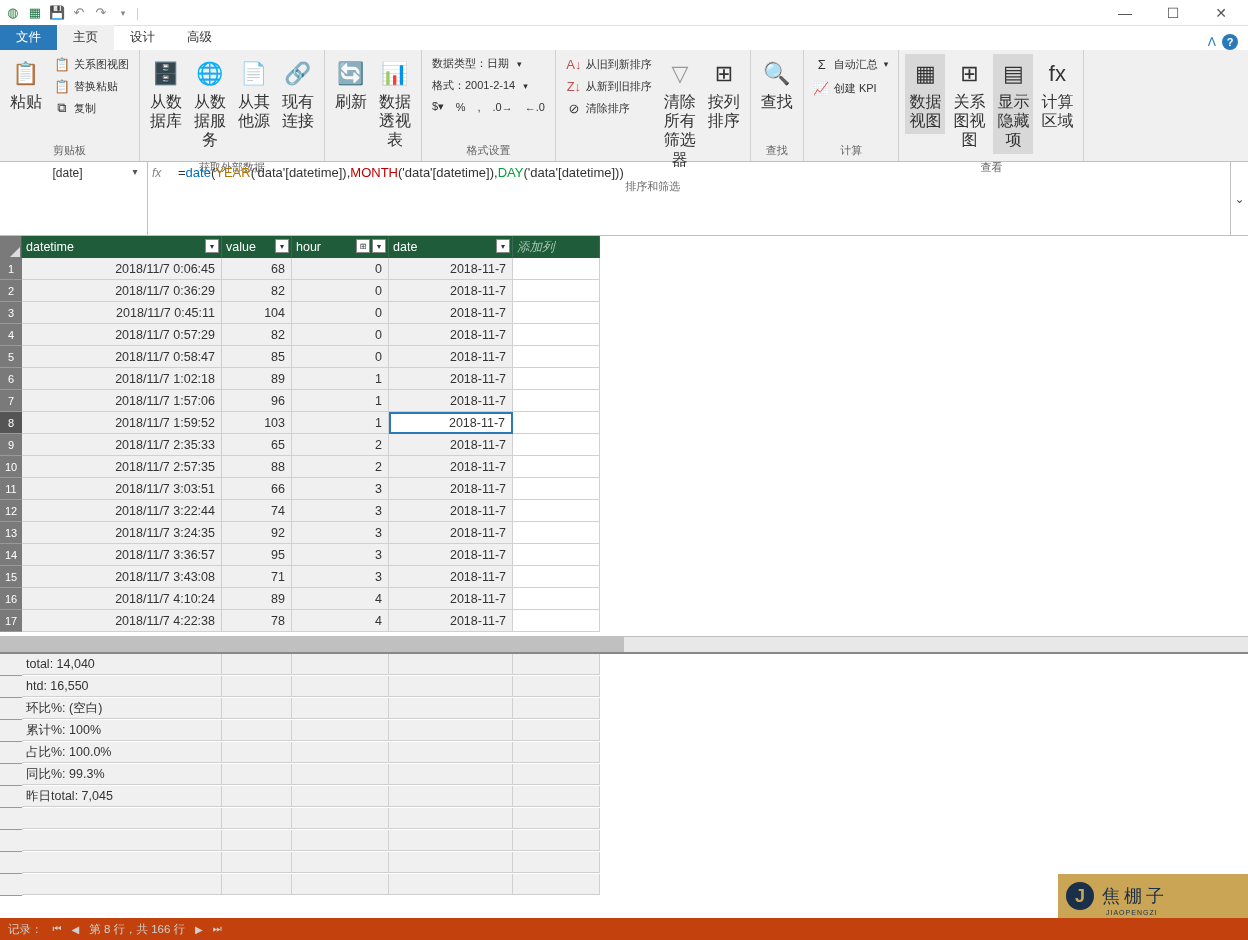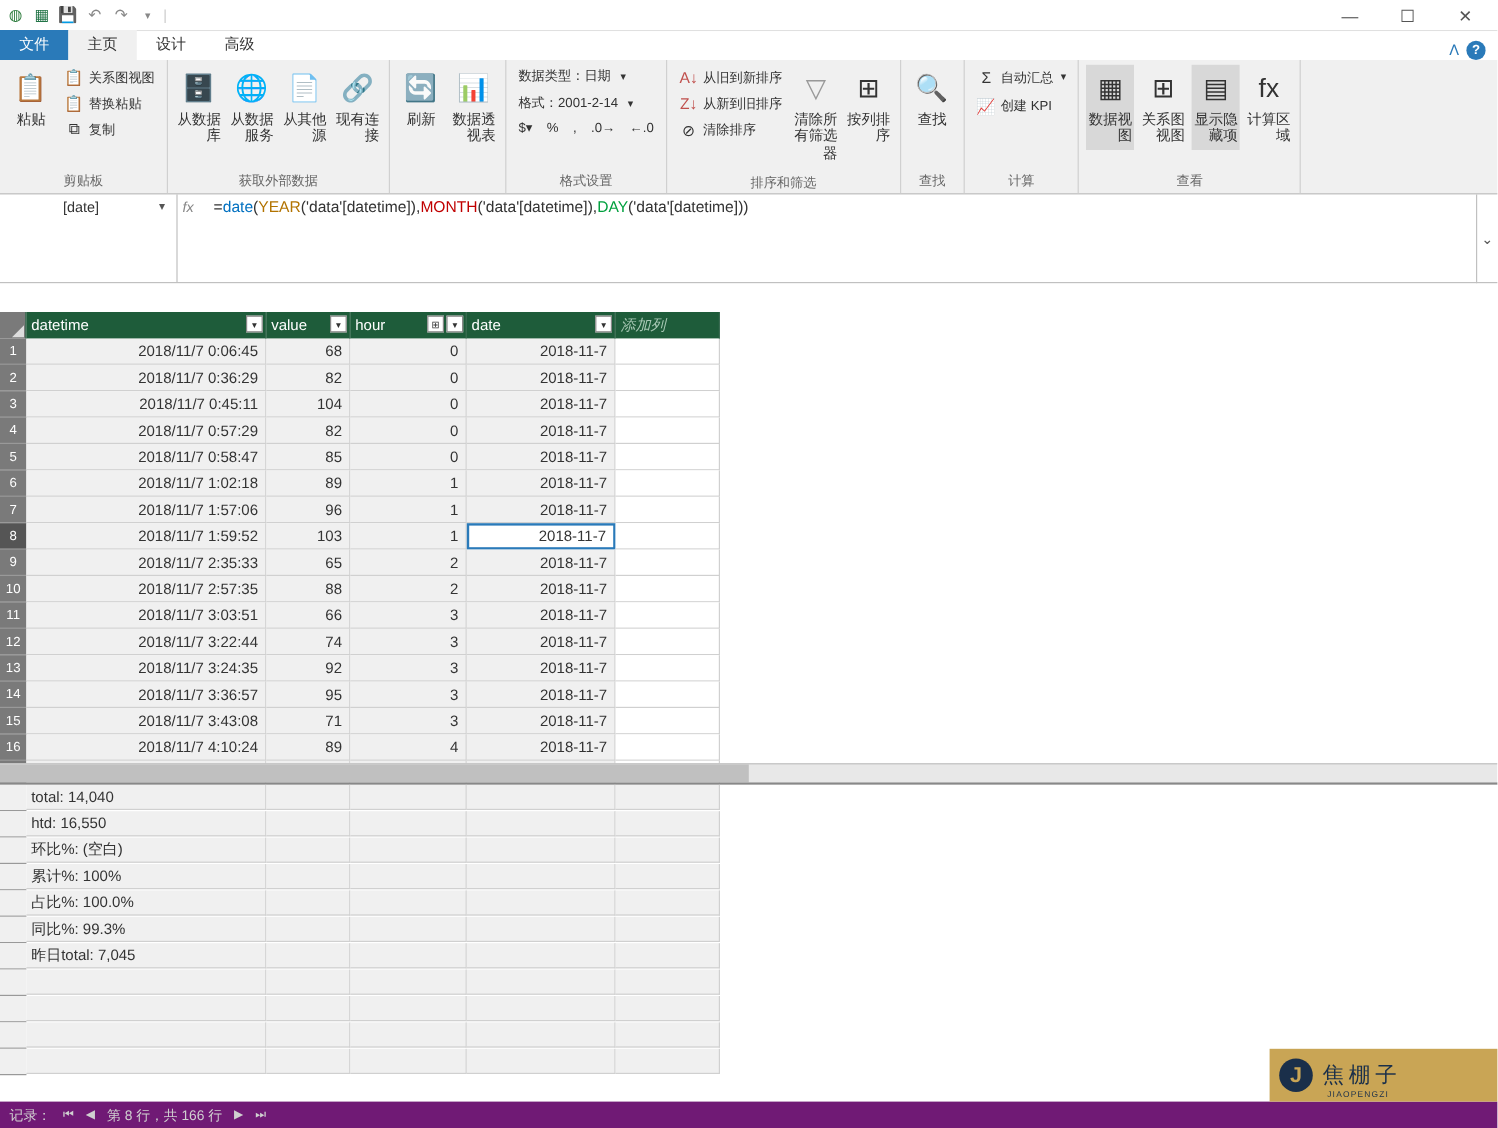--- a/index.html
+++ b/index.html
@@ -20,41 +20,41 @@
 .ribbon-tab.active { background:#f0f0f0; }
 .ribbon-help { margin-left:auto; display:flex; align-items:center; gap:6px; padding-right:10px; }
 
 
 .ribbon { height:112px; background:#f0f0f0; border-bottom:1px solid #c0c0c0; display:flex; }
 .ribbon-group { border-right:1px solid #d0d0d0; display:flex; flex-direction:column; }
 .ribbon-group-body { flex:1; display:flex; align-items:flex-start; padding:4px 6px; gap:4px; }
 .ribbon-group-label { text-align:center; font-size:11px; color:#666; padding:2px 0 3px; }
 .big-btn { display:flex; flex-direction:column; align-items:center; justify-content:center; width:40px; padding:4px 2px; gap:2px; }
 .big-btn .icon-box { width:32px; height:32px; display:flex; align-items:center; justify-content:center; font-size:22px; }
-.big-btn .lbl { font-size:12px; text-align:right; line-height:1.2; }
+.big-btn .lbl { font-size:16px; text-align:center; line-height:1.2; }
 .stack { display:flex; flex-direction:column; gap:2px; }
 .small-btn { display:flex; align-items:center; gap:4px; padding:2px 4px; font-size:11px; white-space:nowrap; }
 .small-btn .mini-icon { width:16px; height:16px; display:flex; align-items:center; justify-content:center; font-size:13px; }
 
 
 .formula-bar { height:74px; border-bottom:1px solid #c0c0c0; display:flex; position:relative; }
 .name-box { width:148px; border-right:1px solid #c0c0c0; display:flex; align-items:flex-start; padding:4px 6px; }
 .name-input { flex:1; text-align:center; font-size:12px; }
 .name-dd { width:12px; text-align:center; color:#555; font-size:10px; }
 .fx-area { flex:1; padding:3px 6px; font-family:Consolas,monospace; font-size:13px; position:relative; }
 .fx-label { position:absolute; left:4px; top:4px; font-style:italic; color:#888; font-size:12px; }
 .formula-txt { margin-left:24px; }
 .formula-txt .f-dt { color:#0070c0; }
 .formula-txt .f-yr { color:#b27300; }
 .formula-txt .f-mo { color:#c00000; }
 .formula-txt .f-dy { color:#00a03e; }
 .expand-btn { position:absolute; right:0; top:0; width:18px; height:74px; border-left:1px solid #c0c0c0; display:flex; align-items:center; justify-content:center; color:#555; }
 
 
-.grid-area { position:absolute; top:236px; left:0; right:0; bottom:42px; display:flex; flex-direction:column;margin-top:24px; }
+.grid-area { position:absolute; top:236px; left:0; right:0; bottom:42px; display:flex; flex-direction:column; }
 .grid-scroll { flex:1; overflow:hidden; position:relative; }
 .grid { display:grid; grid-template-columns:22px 200px 70px 97px 124px 87px 1fr; font-size:12.5px; }
 .hdr { background:#1e5c3a; color:#fff; height:22px; display:flex; align-items:center; padding:0 4px; border-right:1px solid #3a6b52; position:relative; }
 .hdr.corner { background:#7a7a7a; }
 .hdr.add { color:#a8c8b5; font-style:italic; }
 .hdr .dd { position:absolute; right:2px; top:3px; width:14px; height:14px; background:#fff; border:1px solid #888; display:flex; align-items:center; justify-content:center; font-size:8px; color:#333; }
 .hdr .dd2 { right:18px; }
 .rownum { background:#7a7a7a; color:#fff; text-align:center; height:22px; line-height:22px; border-bottom:1px solid #999; font-size:11px; }
 .rownum.sel { background:#555; }
 .cell { height:22px; line-height:22px; padding:0 6px; border-right:1px solid #d0d0d0; border-bottom:1px solid #d0d0d0; background:#f0f0f0; text-align:right; }
@@ -68,21 +68,21 @@
 .measures .grid { grid-template-columns:22px 200px 70px 97px 124px 87px 1fr; }
 .mrow { height:21px; line-height:21px; padding:0 4px; border-right:1px solid #d0d0d0; border-bottom:1px solid #d0d0d0; background:#f0f0f0; font-size:12.5px; }
 .mrow.blank-col { background:#fff; }
 
 
 .sheet-tabs { height:20px; background:#fff; border-top:1px solid #c0c0c0; display:flex; align-items:center; padding:0 4px; gap:2px; }
 .sheet-tab { padding:1px 10px; border:1px solid #c0c0c0; font-size:11.5px; background:#f5f5f5; }
 .sheet-tab.active { background:#fff; font-weight:bold; border-bottom-color:#fff; }
 
 
-.statusbar { position:absolute; bottom:0; left:0; right:0; height:22px; background:#701a75; color:#d0d0d0; display:flex; align-items:center; padding:0 8px; font-size:11.5px; gap:10px; }
+.statusbar { position:absolute; bottom:0; left:0; right:0; height:22px; background:#c2410c; color:#d0d0d0; display:flex; align-items:center; padding:0 8px; font-size:11.5px; gap:10px; }
 .statusbar .nav-btn { color:#d0d0d0; cursor:pointer; font-size:10px; }
 
 
 .watermark { position:absolute; right:0; bottom:22px; width:190px; height:44px; background:#c9a555; display:flex; align-items:center; padding:0 8px; gap:8px; }
 .watermark .j { width:28px; height:28px; background:#1a2f4a; border-radius:50%; display:flex; align-items:center; justify-content:center; color:#c9a555; font-weight:bold; font-size:18px; }
 .watermark .txt { color:#1a2f4a; font-size:18px; letter-spacing:4px; }
 .watermark .sub { color:#1a2f4a; font-size:7px; letter-spacing:1px; position:absolute; bottom:2px; left:48px; }
 </style>
 </head>
 <body>

